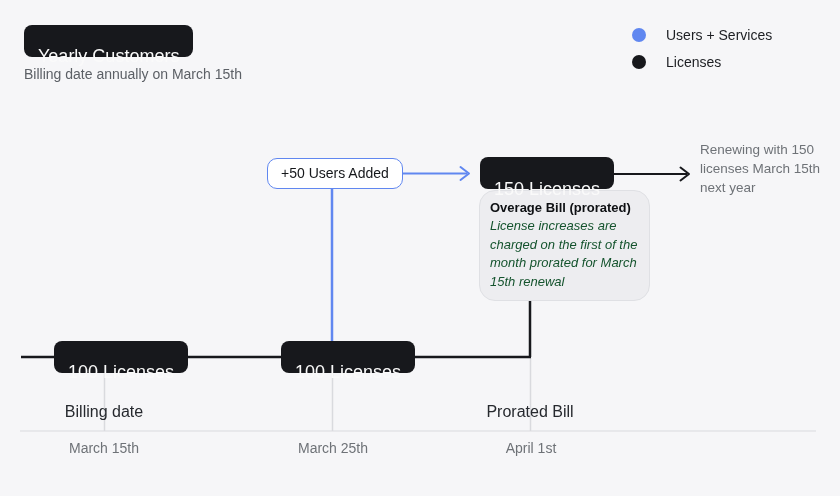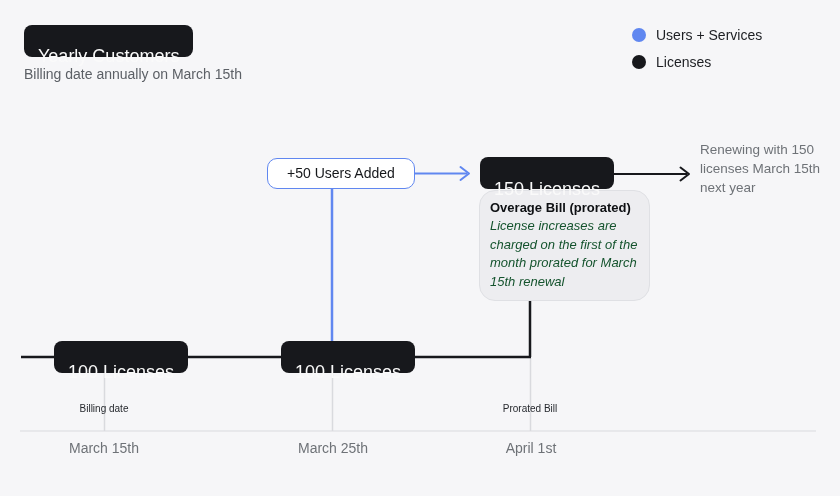--- a/index.html
+++ b/index.html
@@ -17,41 +17,41 @@
   svg.wires{position:absolute;left:0;top:0;z-index:1;}
   .badge{
     position:absolute;z-index:3;background:var(--ink);color:#fafafa;
     font-size:18px;line-height:30px;height:30px;padding:16px 14px;border-radius:8px;
     white-space:nowrap;
   }
   .badge-tall{height:17px;line-height:32px;}
   .header-badge{left:24px;top:25px;z-index:3;}
   .subtitle{left:24px;top:66px;font-size:14px;color:#5c6066;z-index:2;}
   .legend{left:632px;top:26px;z-index:2;}
-  .legend-row{display:flex;align-items:center;gap:10px;height:18px;margin-bottom:9px;}
+  .legend-row{display:flex;align-items:center;gap:20px;height:18px;margin-bottom:9px;}
   .dot{width:14px;height:14px;border-radius:50%;flex:0 0 auto;}
   .dot-blue{background:var(--accent);}
   .dot-black{background:var(--ink);}
   .legend-label{font-size:14px;color:#1c1e22;white-space:nowrap;}
   .users-added-box{
     left:267px;top:158px;height:31px;z-index:3;background:var(--white);
-    border:1.5px solid var(--accent);border-radius:10px;padding:0 19px;
+    border:1.5px solid var(--accent);border-radius:10px;padding:0 13px;
     font-size:14px;line-height:28px;color:#15171a;white-space:nowrap;
   }
   .badge-150{left:480px;top:157px;}
   .badge-100-left{left:54px;top:341px;}
   .badge-100-mid{left:281px;top:341px;}
   .overage-card{
     left:479px;top:190px;width:171px;z-index:2;background:var(--card-bg);
     border:1px solid var(--card-border);border-radius:16px;padding:7px 10px 9px 10px;
   }
   .overage-title{font-size:13px;font-weight:bold;color:#0e1013;white-space:nowrap;line-height:19px;}
   .overage-body{font-size:13px;color:#14532d;line-height:18.5px;width:148px;font-style:italic;}
   .renewal-note{left:700px;top:140px;width:132px;font-size:13.5px;line-height:19px;color:var(--gray);z-index:2;}
-  .axis-annotation{top:403px;font-size:10px;color:var(--dark);transform:translateX(-50%);white-space:nowrap;z-index:2;}
+  .axis-annotation{top:403px;font-size:16px;color:var(--dark);transform:translateX(-50%);white-space:nowrap;z-index:2;}
   .tick-label{top:440px;font-size:14px;color:var(--gray);transform:translateX(-50%);white-space:nowrap;z-index:2;text-align:center;}
 </style>
 </head>
 <body>
 
 <div class="canvas">
 
   <svg class="wires" width="840" height="496" viewBox="0 0 840 496">
 
     <line x1="20" y1="431" x2="816" y2="431" stroke="var(--grid)" stroke-width="1"></line>

